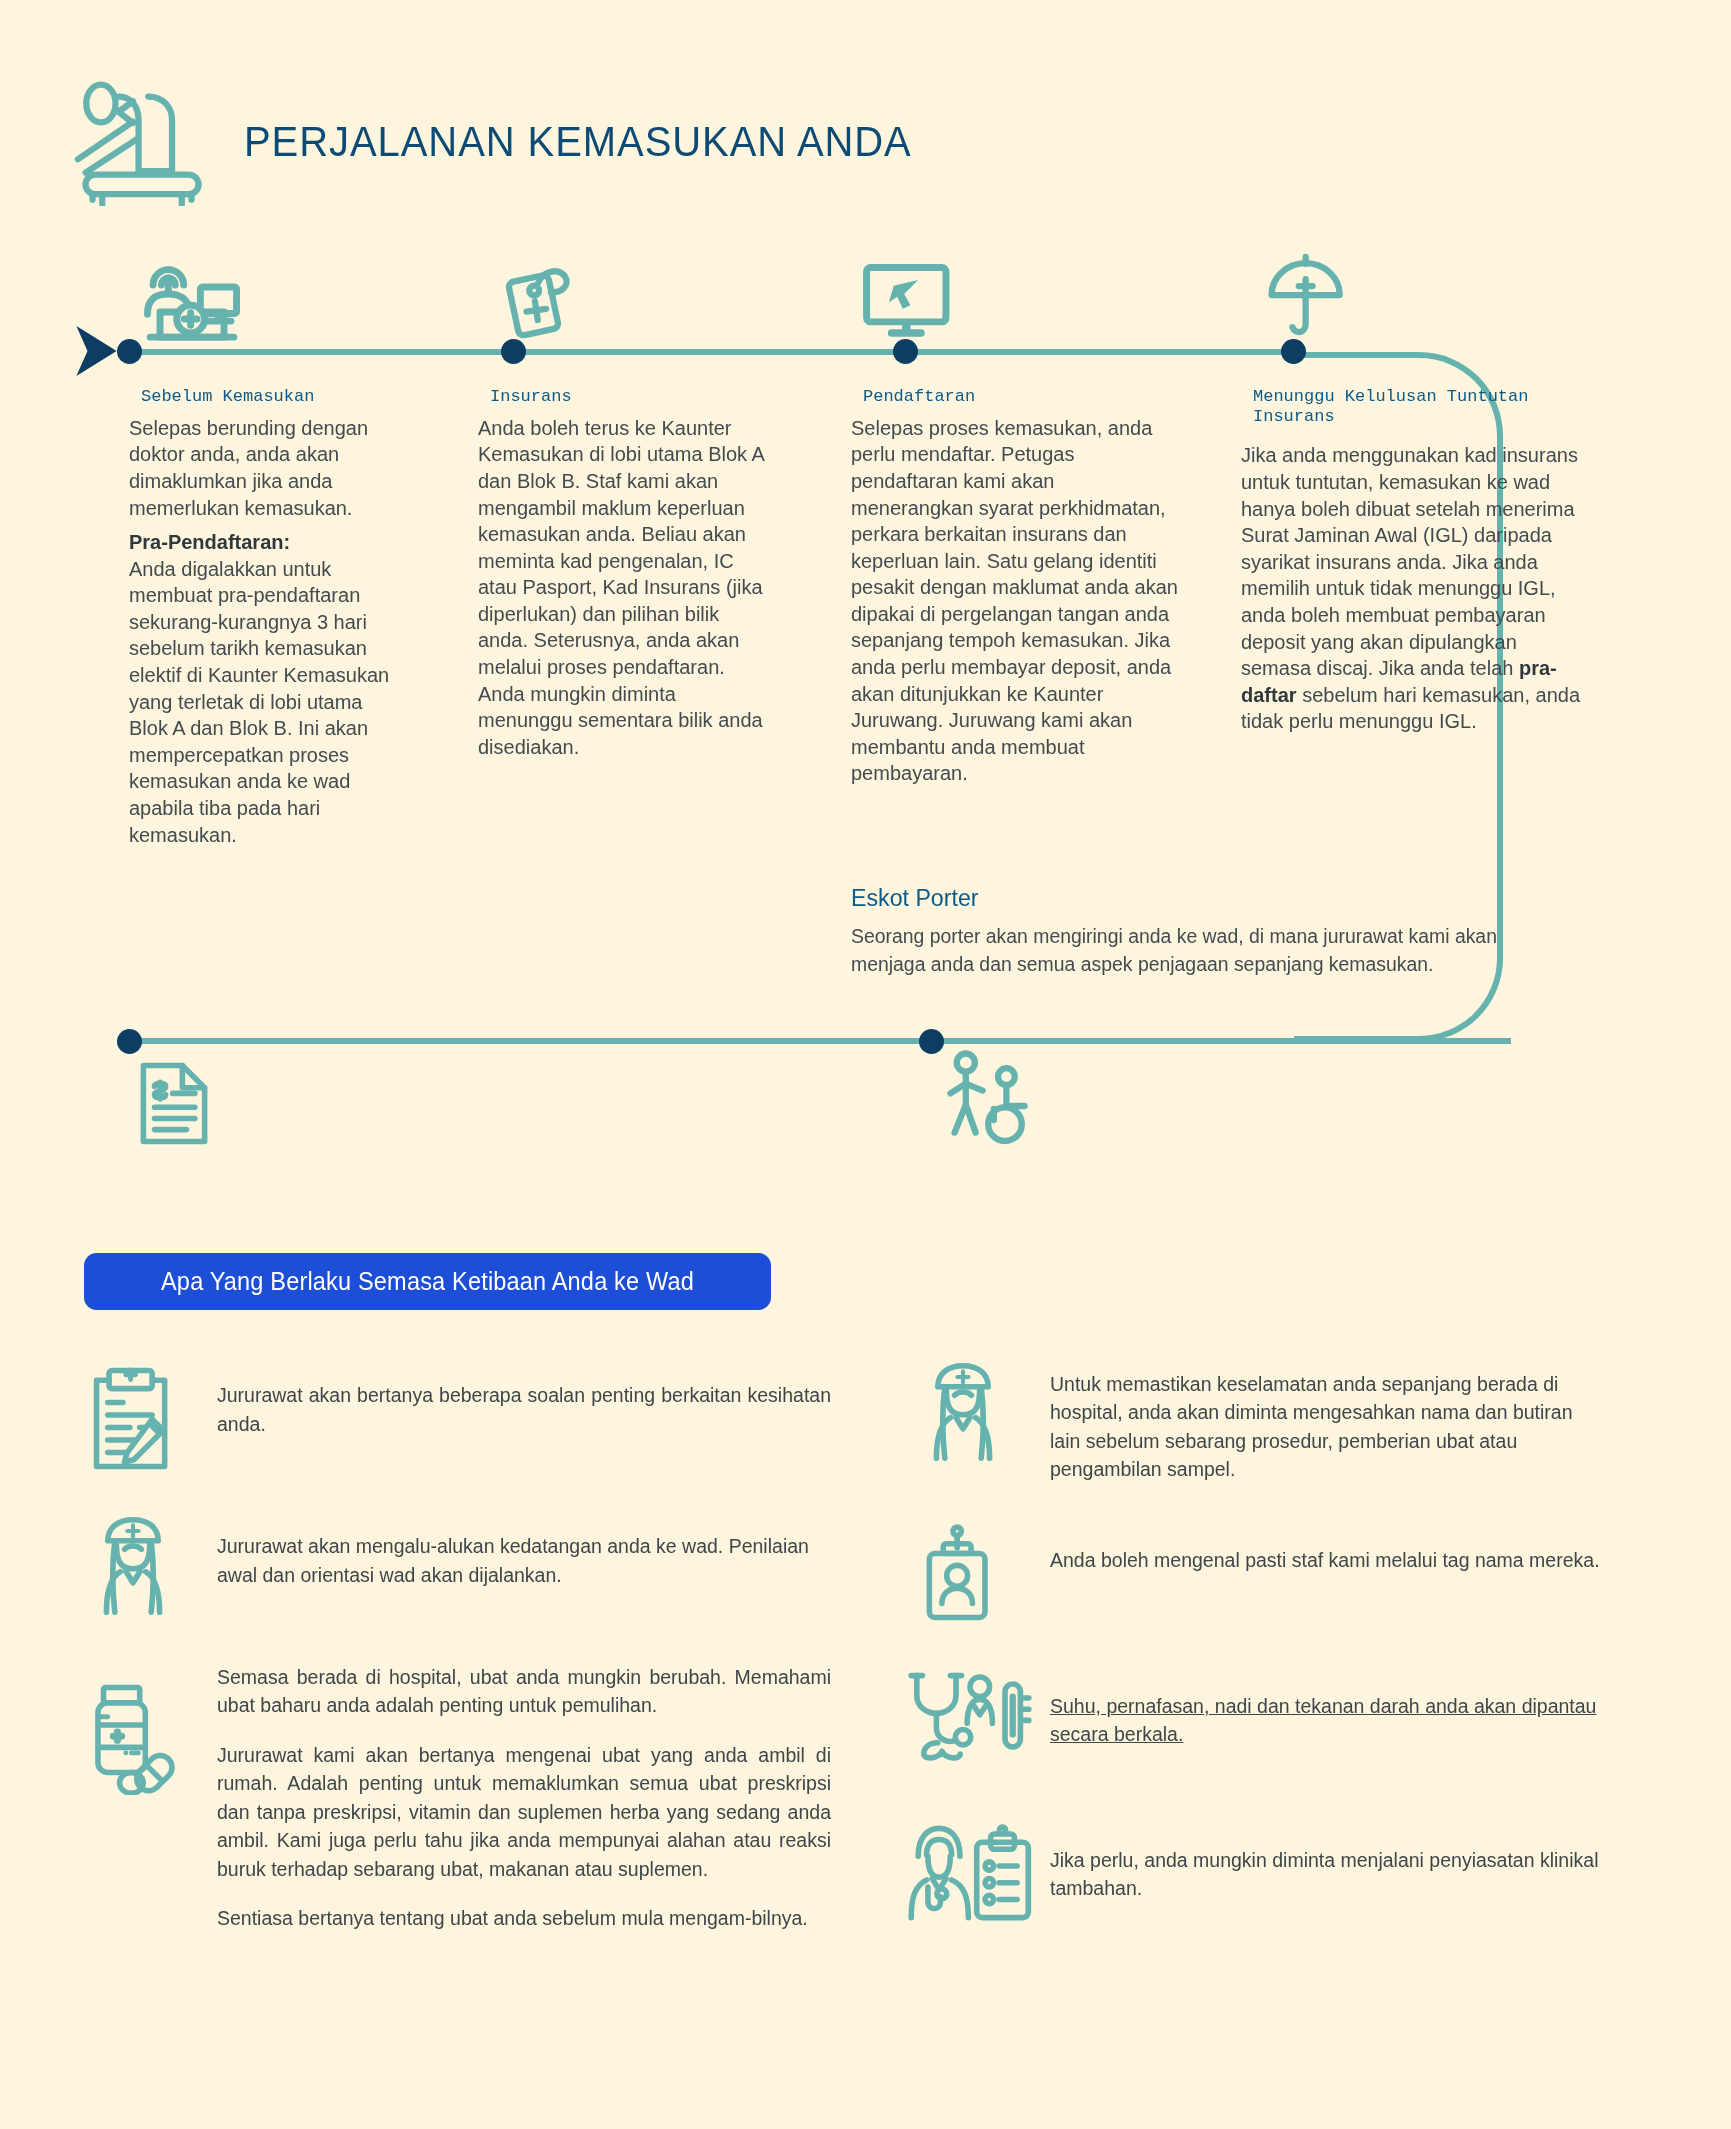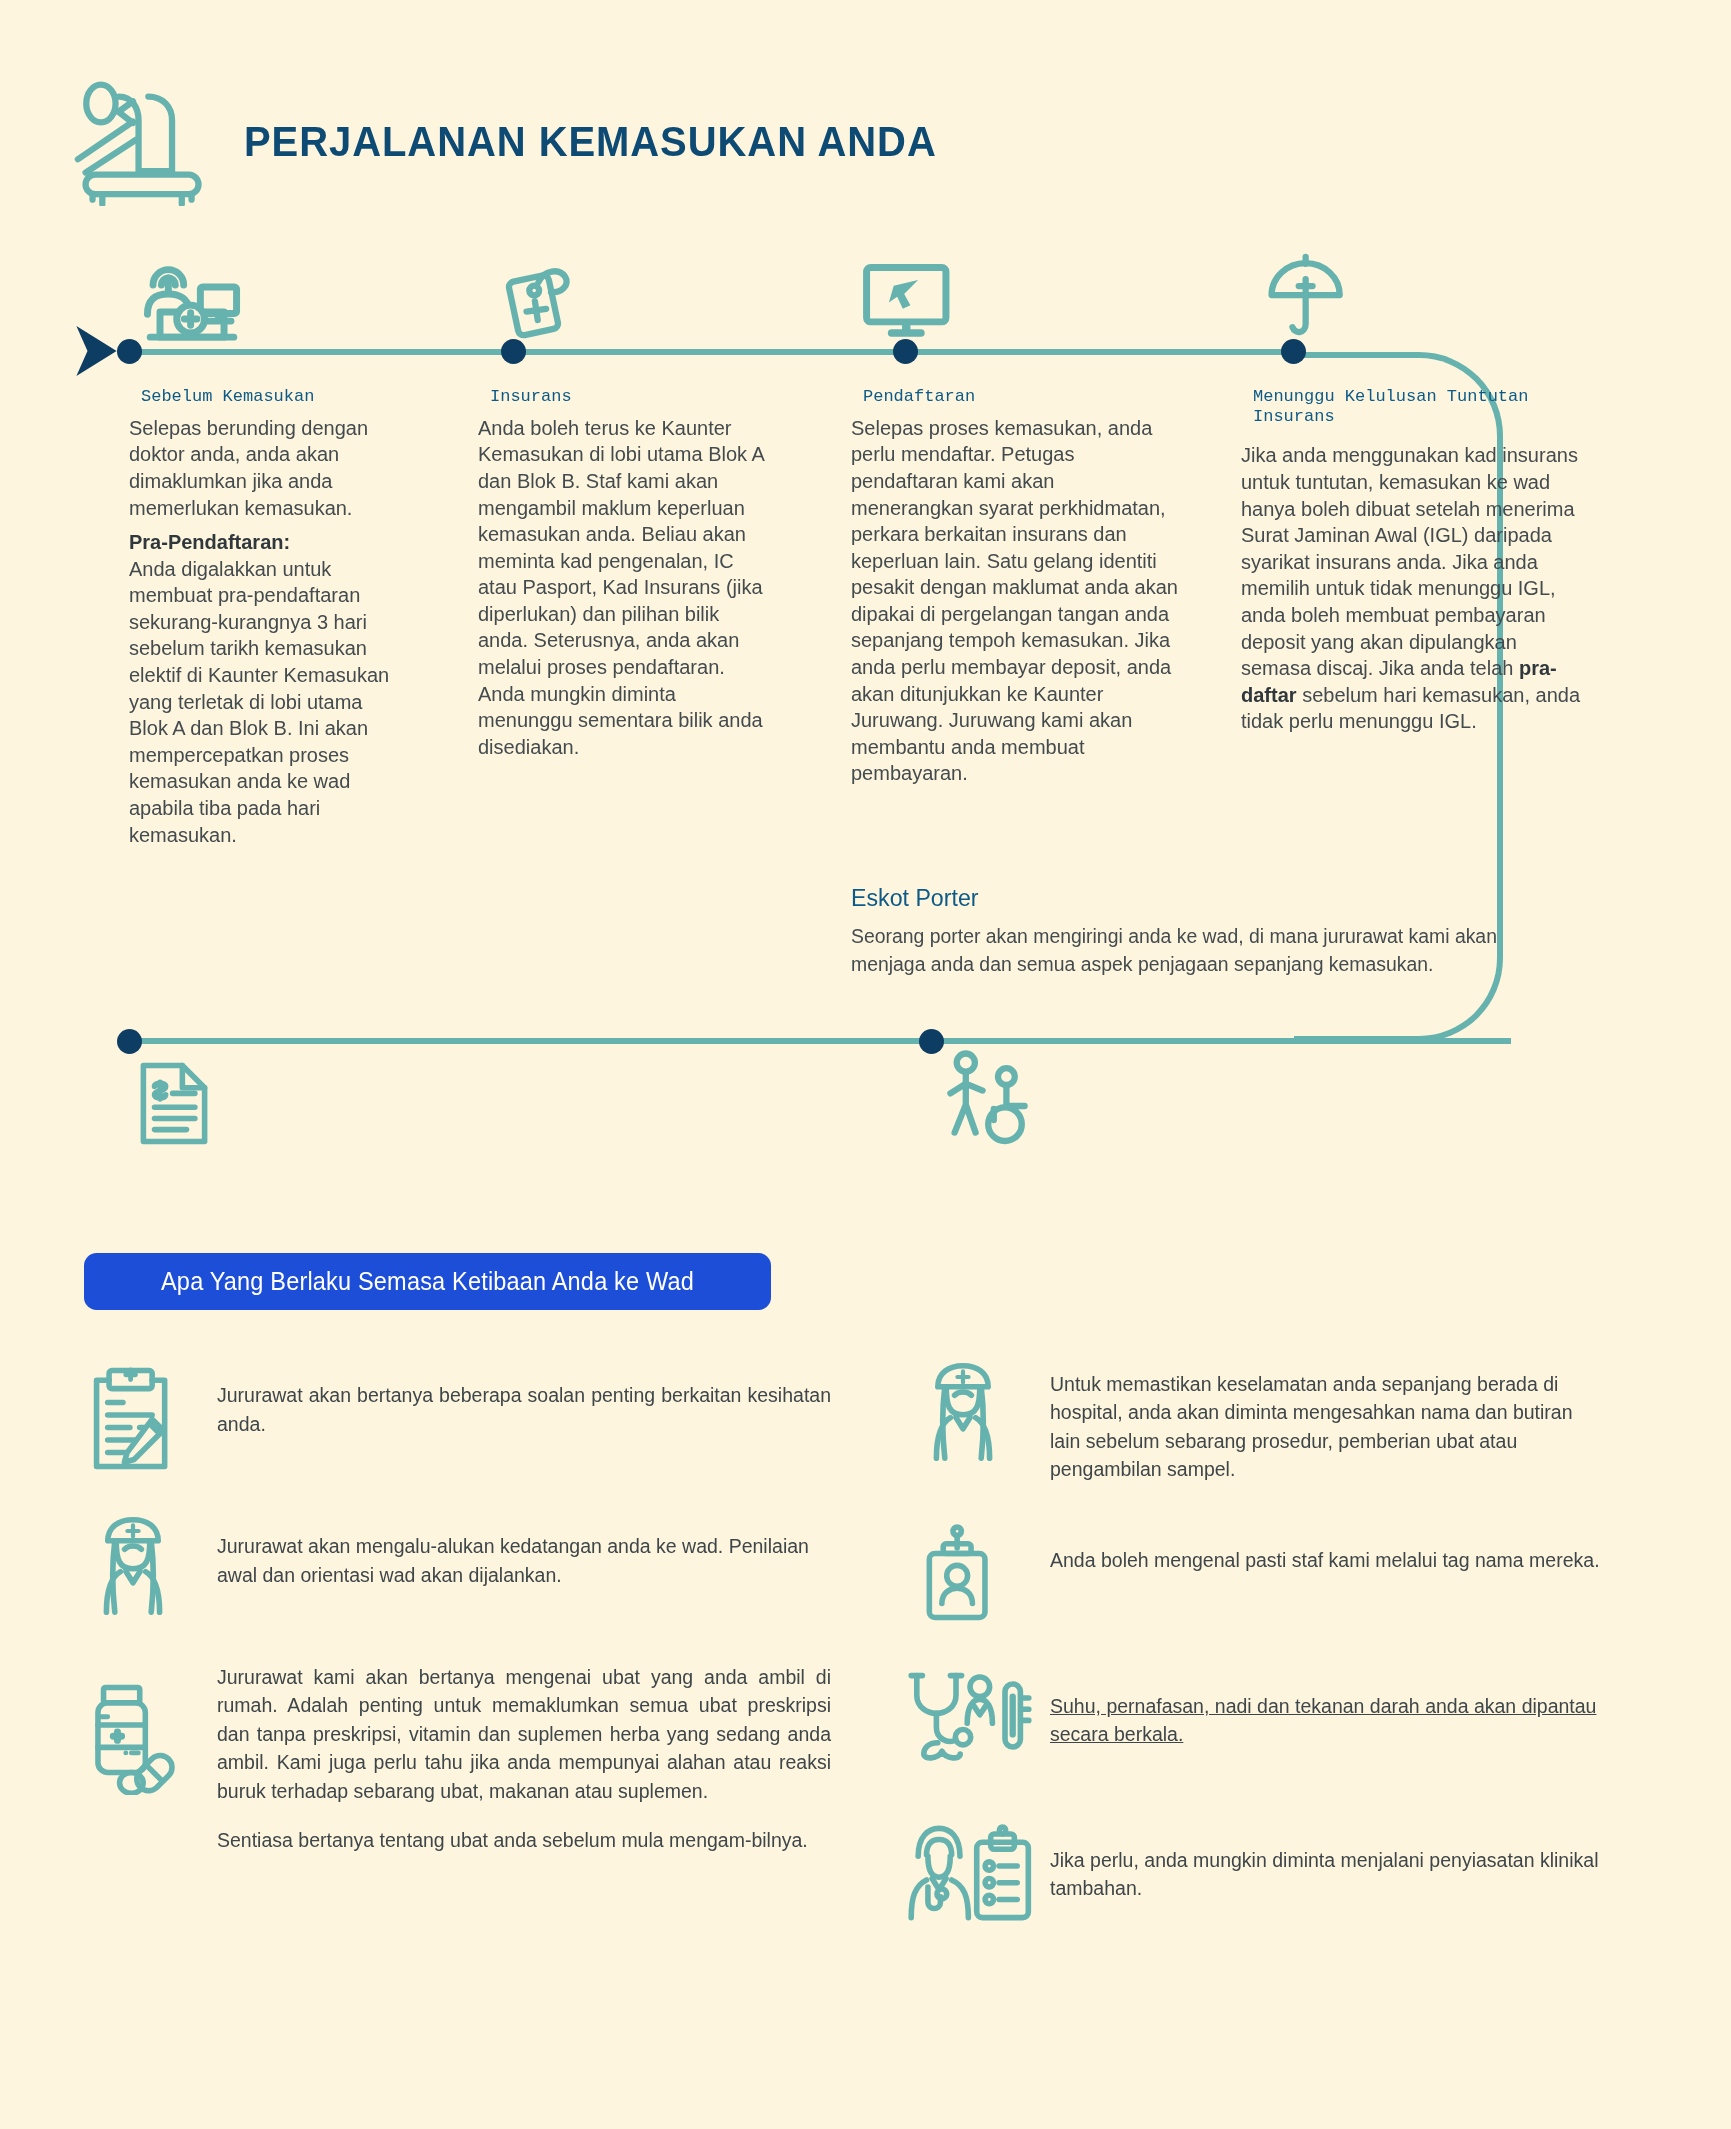--- a/index.html
+++ b/index.html
@@ -7,21 +7,21 @@
   body {
     width: 1731px; height: 2129px;
     font-family: "Liberation Sans", sans-serif;
     background: #fdf5dd;
     position: relative;
     overflow: hidden;
   }
   .page { position: relative; width: 1731px; height: 2129px; }
 
   
-  .header { position: absolute; left: 66px; top: 77px; display: flex; align-items: center; gap: 28px; font-weight: bold; }
+  .header { position: absolute; left: 66px; top: 77px; display: flex; align-items: center; gap: 28px; }
   .header-icon { width: 150px; height: 129px; flex: none; }
   .header-title {
     font-size: 43px; letter-spacing: 1px; color: #0d4b75;
     font-family: "Liberation Sans Narrow", "Liberation Sans", sans-serif;
     transform: scaleX(0.93); transform-origin: left center;
     white-space: nowrap;
   }
 
   
   .tl-line {
@@ -290,20 +290,21 @@
           <path d="M38 70 L38 82 M32 76 L44 76" stroke-width="10"></path>
           <path d="M14 48 L24 48" stroke-width="7"></path>
           <path d="M58 100 L68 100 M50 100 L50 100" stroke-width="7"></path>
           <ellipse cx="58" cy="143" rx="17" ry="15"></ellipse>
           <path d="M88 108 A17 17 0 0 1 112 132 L94 150 A17 17 0 0 1 70 126 Z"></path>
           <path d="M82 120 L100 138"></path>
         </g>
       </svg>
     </div>
     <div class="rtext just" style="width:614px; padding-top:0px;">
+      <p>Semasa berada di hospital, ubat anda mungkin berubah. Memahami ubat baharu anda adalah penting untuk pemulihan.</p>
       <p>Jururawat kami akan bertanya mengenai ubat yang anda ambil di rumah. Adalah penting untuk memaklumkan semua ubat preskripsi dan tanpa preskripsi, vitamin dan suplemen herba yang sedang anda ambil. Kami juga perlu tahu jika anda mempunyai alahan atau reaksi buruk terhadap sebarang ubat, makanan atau suplemen.</p>
       <p style="text-align:left;">Sentiasa bertanya tentang ubat anda sebelum mula mengam-bilnya.</p>
     </div>
   </div>
 
 
   <div class="row" style="left:921px; top:1363px; width:739px;">
     <div class="ricon" style="width:129px;">
       <svg width="84" height="98" viewBox="0 0 120 140">
         <g fill="none" stroke="#66b2ae" stroke-width="8" stroke-linecap="round" stroke-linejoin="round">

